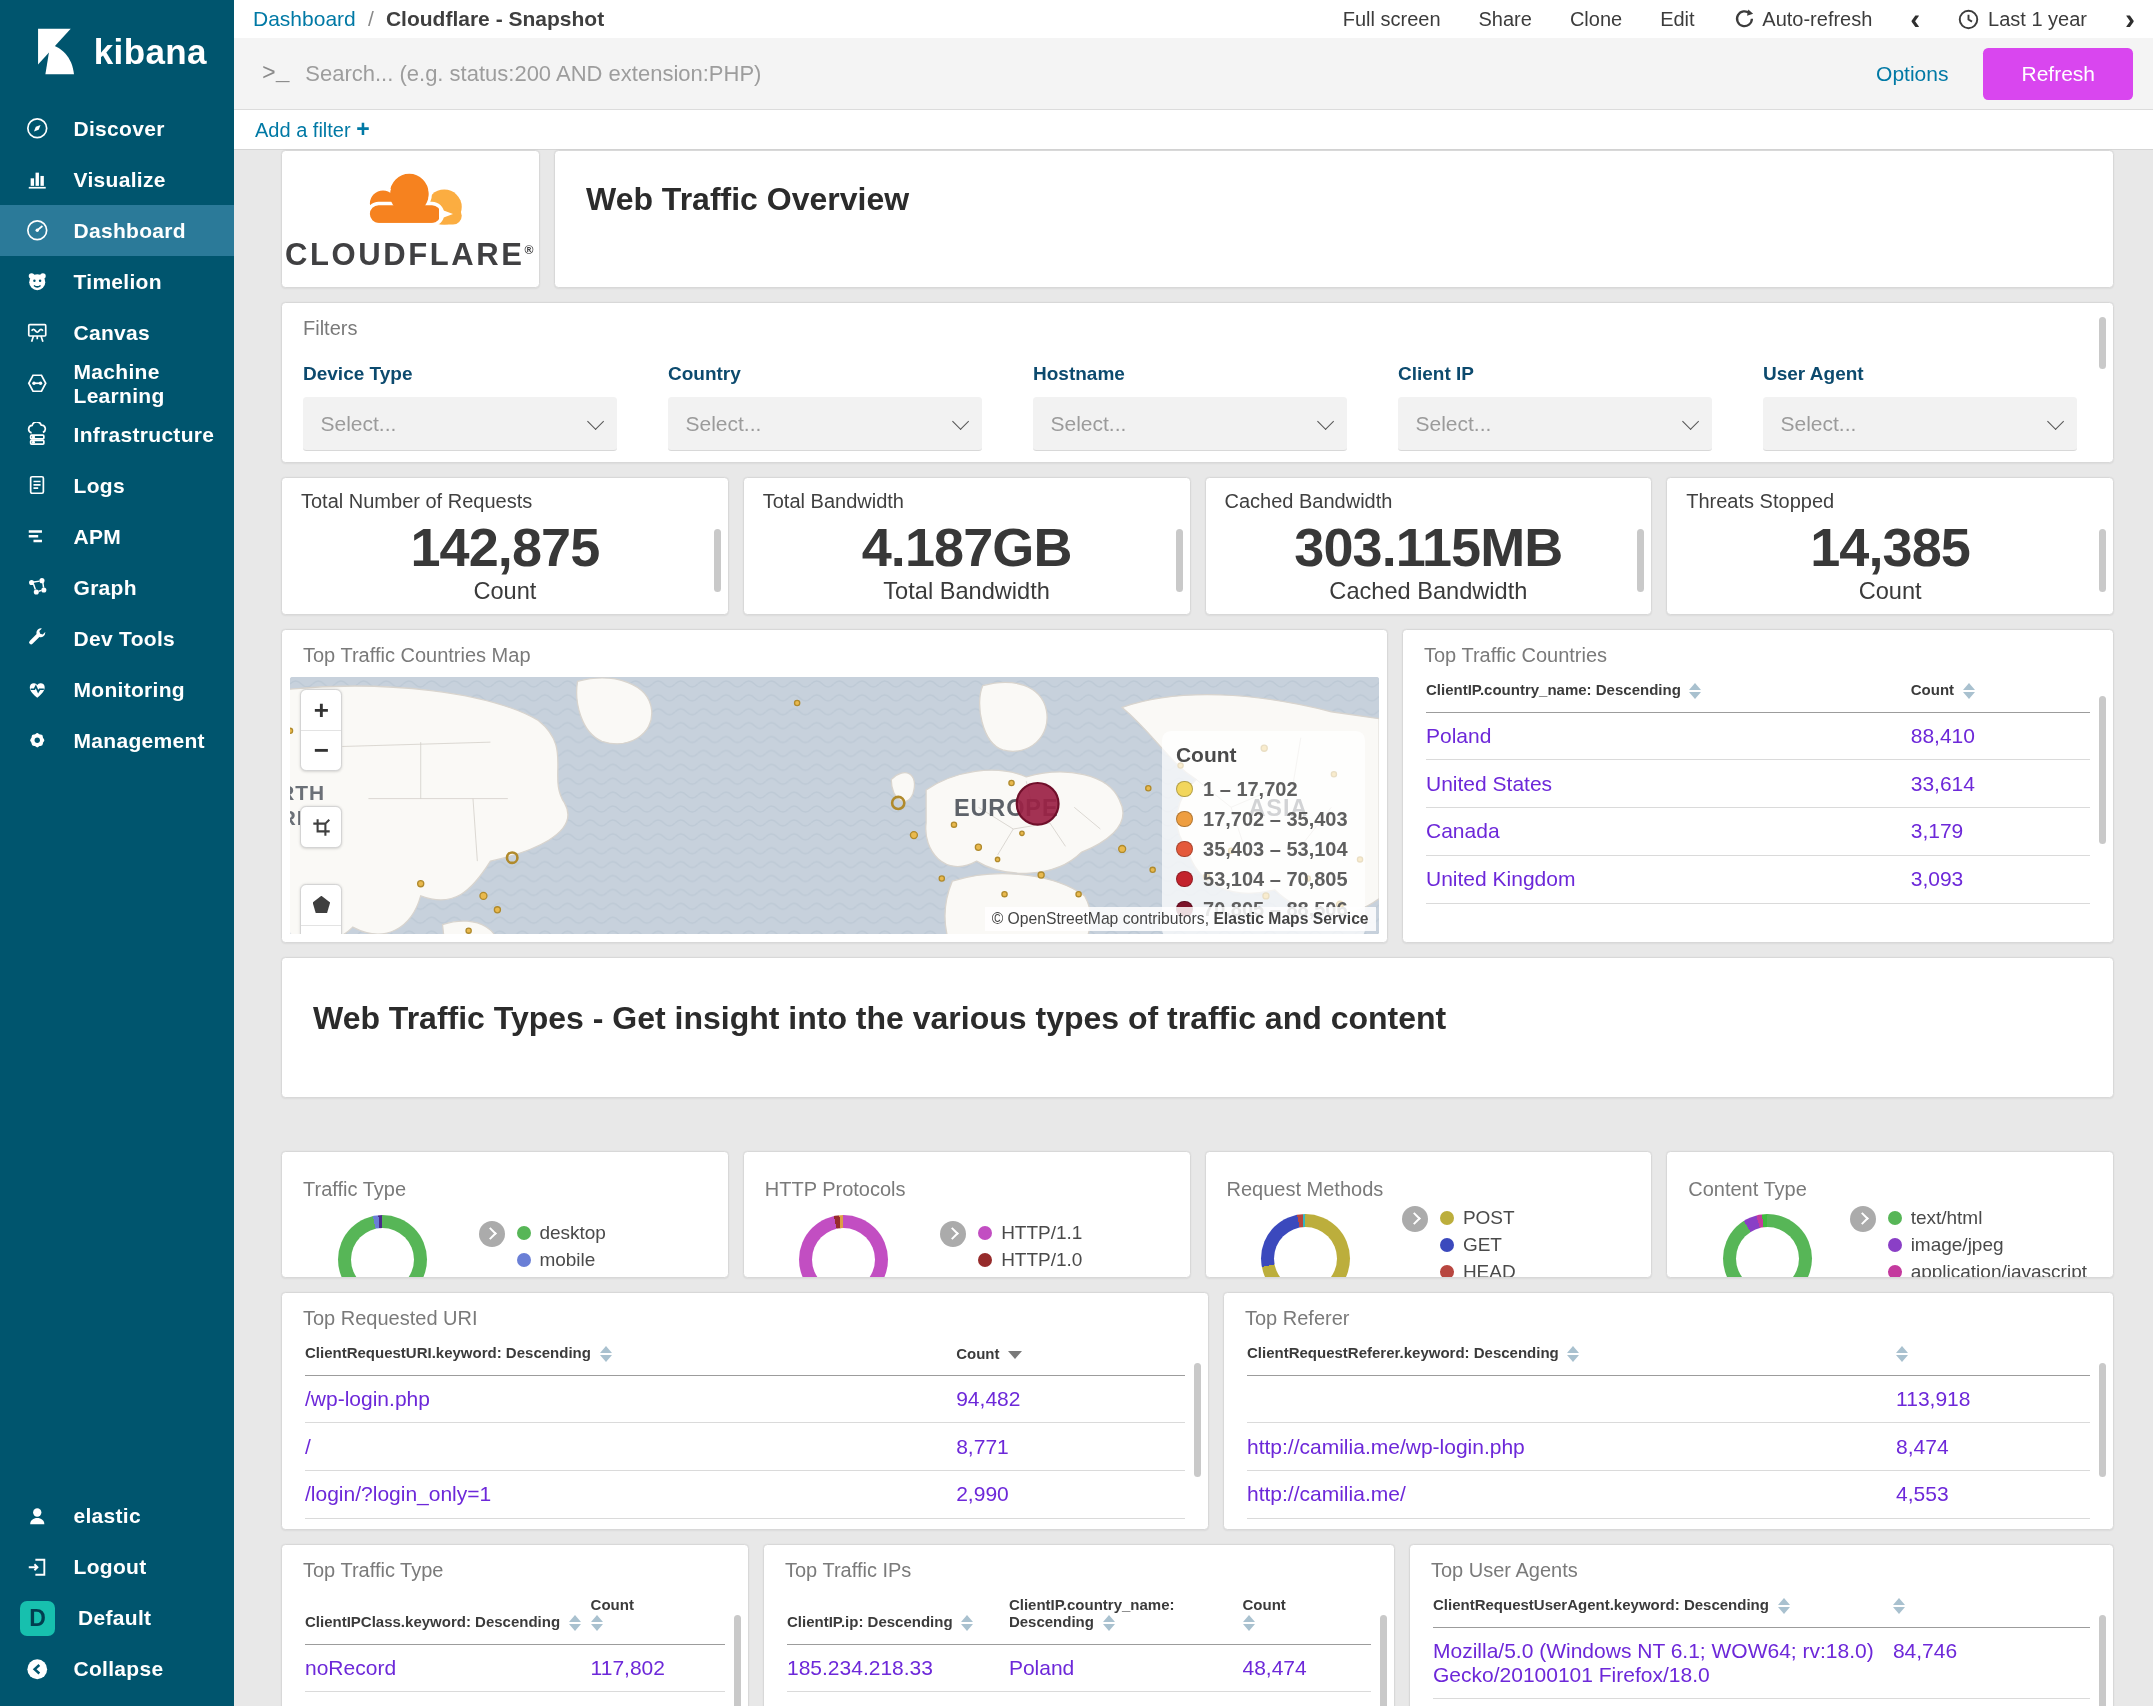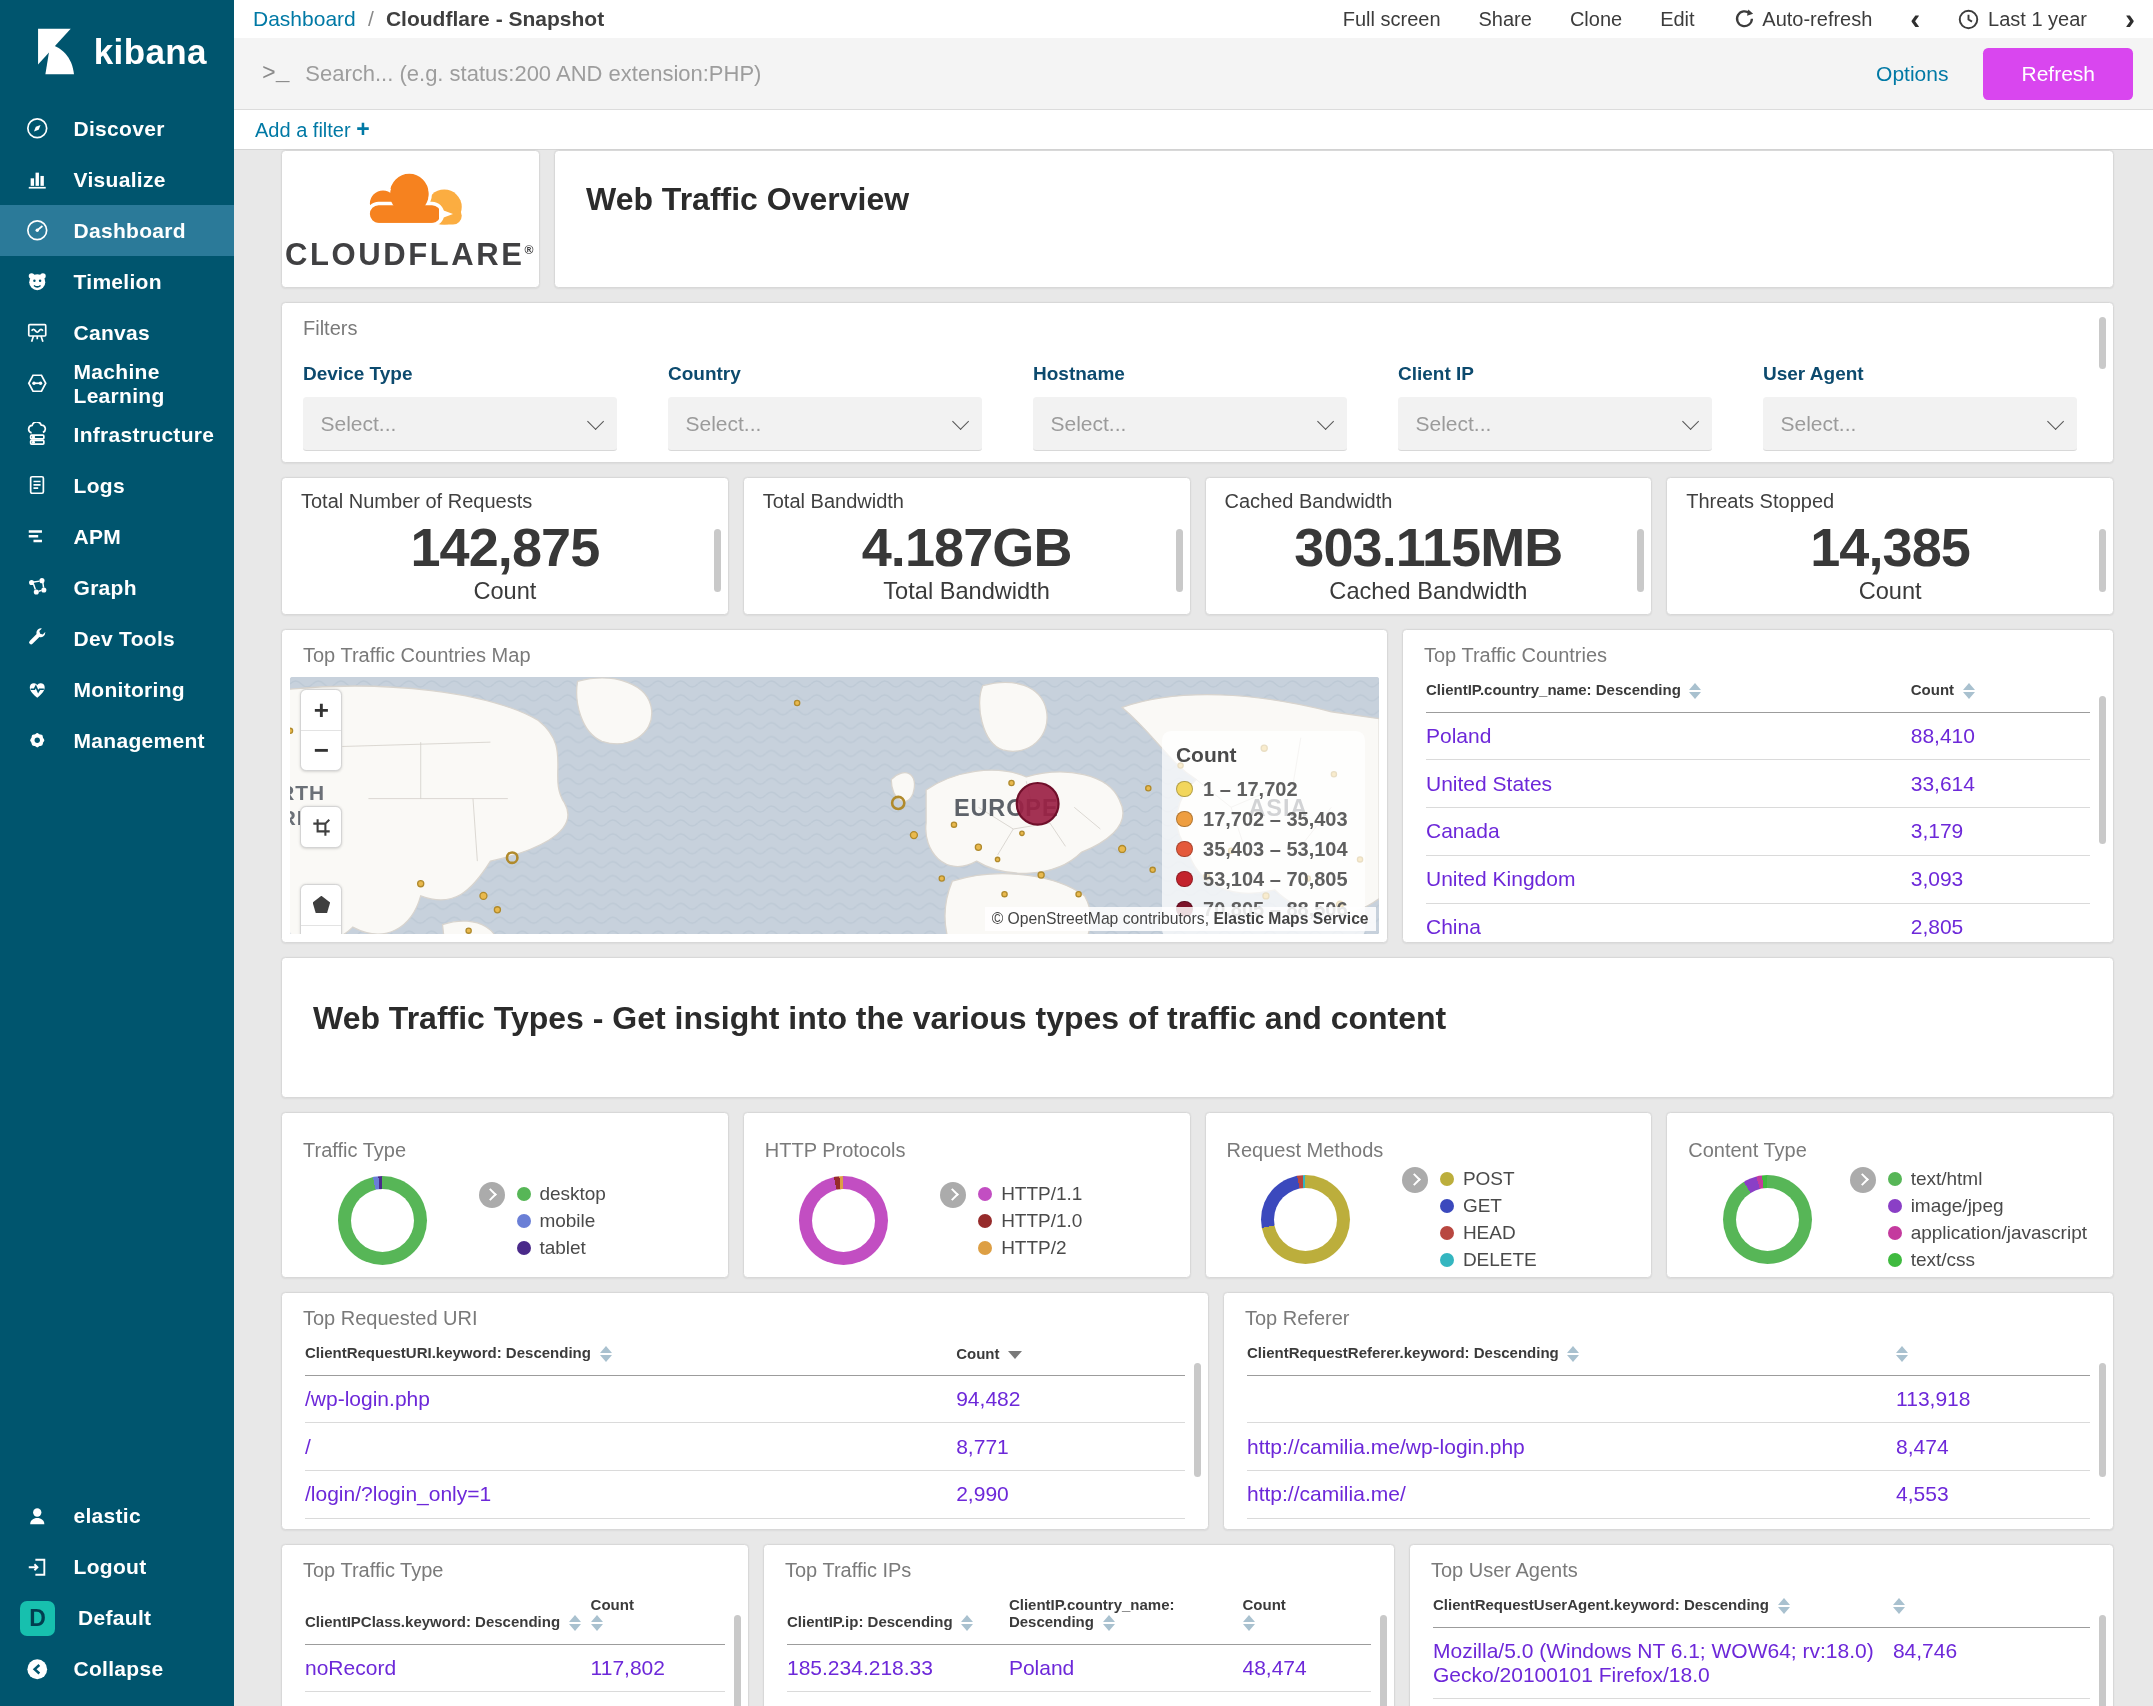--- a/index.html
+++ b/index.html
@@ -82,21 +82,21 @@
   .map-attrib { position:absolute; right:3.5px; bottom:3.5px; background:rgba(255,255,255,.85); font-size:15.7px; color:#444; padding:2.6px 7px; }
   .map-attrib b { font-weight:bold; }
   
   .countries-panel { flex:1; }
   
   .row-types { height:141px; }
   .types-panel { flex:1; display:flex; align-items:center; }
   .types-title { font-size:32px; font-weight:bold; color:#2b2b2b; padding-left:31px; margin-top:-19px;}
   
   .row-donuts { height:166px; }
-  .donut-panel { flex:1; padding:12.2px 17.5px; }
+  .donut-panel { flex:1; padding:12.2px 17.5px;margin-top:39px; }
   .donut-body { display:flex; align-items:center; margin-top:14px; }
   .donut { width:89px; height:89px; border-radius:50%; margin-left:38px; position:relative; }
   .donut::after { content:""; position:absolute; inset:13px; border-radius:50%; background:#fff; }
   .legend-wrap { display:flex; align-items:flex-start; margin-left:52px; gap:12.2px;}
   .legend-expand { width:26px; height:26px; border-radius:50%; background:#ababab; position:relative; margin-top:1.7px; cursor:pointer; flex:0 0 26px;}
   .legend-expand::after { content:""; position:absolute; left:7.9px; top:7.9px; width:7px; height:7px; border-right:2.6px solid #fff; border-top:2.6px solid #fff; transform:rotate(45deg); }
   .legend li { list-style:none; display:flex; align-items:center; gap:8.7px; height:27px; }
   .bullet { width:14px; height:14px; border-radius:50%; flex:0 0 14px;}
   .legend-label { font-size:19px; color:#4a4a4a; white-space:nowrap;}
   
@@ -587,24 +587,20 @@
                     <td>33,614</td>
                   </tr>
                 <tr>
                     <td>Canada</td>
                     <td>3,179</td>
                   </tr>
                 <tr>
                     <td>United Kingdom</td>
                     <td>3,093</td>
                   </tr>
-                <tr>
-                    <td>China</td>
-                    <td>2,805</td>
-                  </tr>
 
               </tbody>
             </table>
           </div>
           <div class="vtrack" style="top:66px;height:148px"></div>
         </div>
       </div>
 
       <div class="row row-types">
         <div class="panel types-panel">

